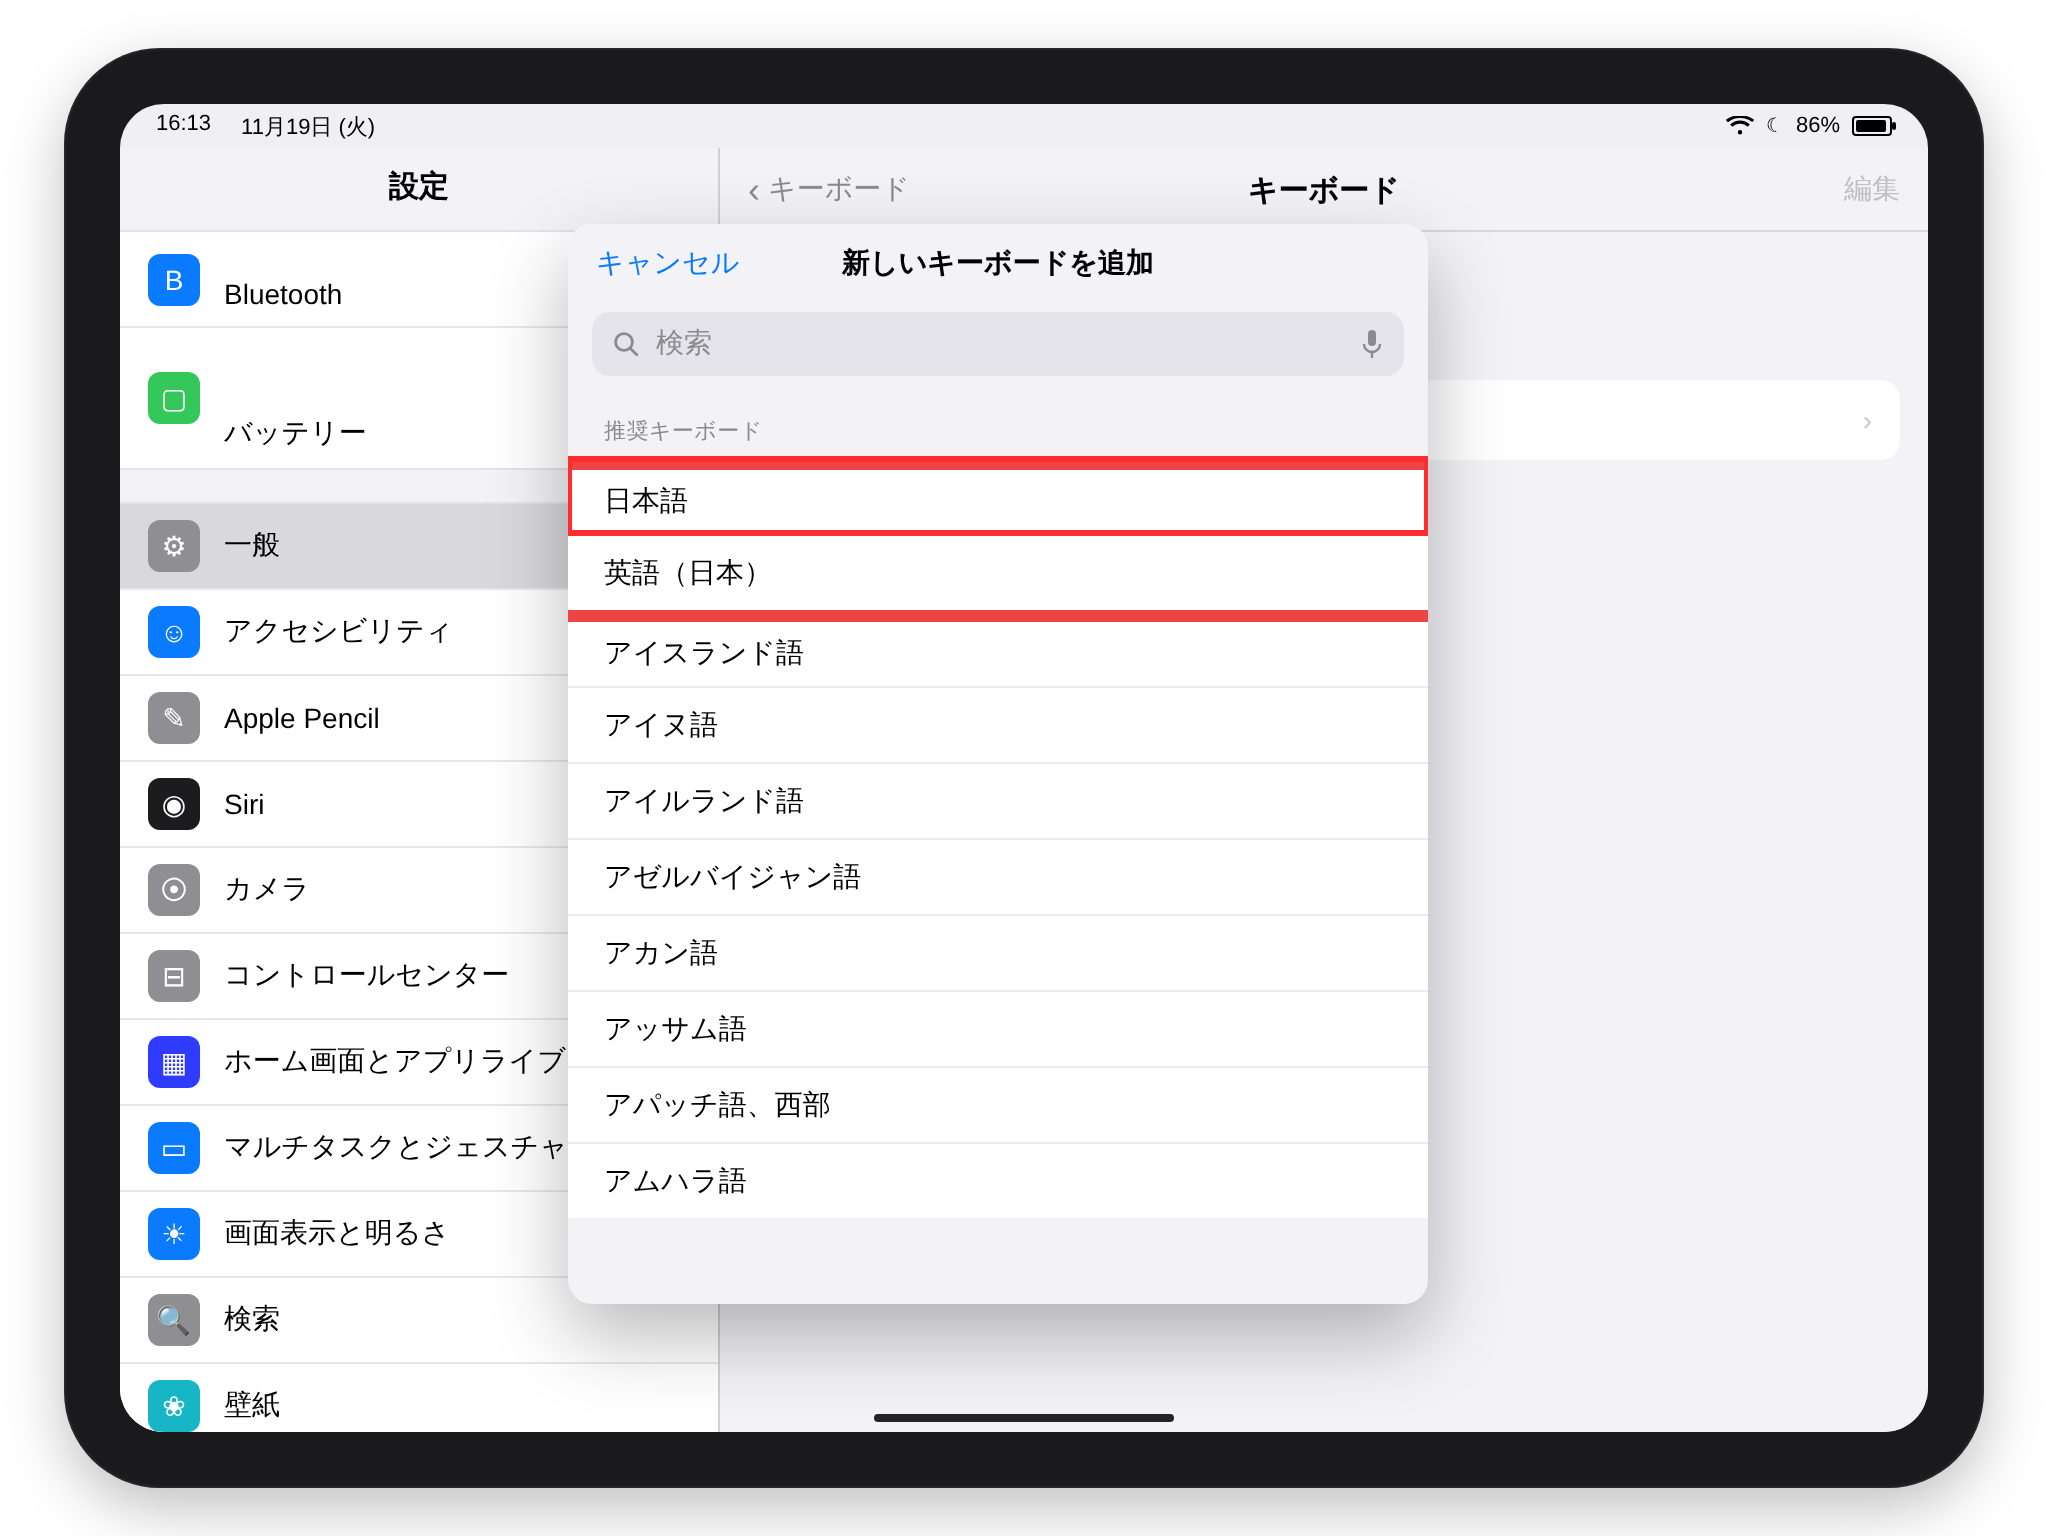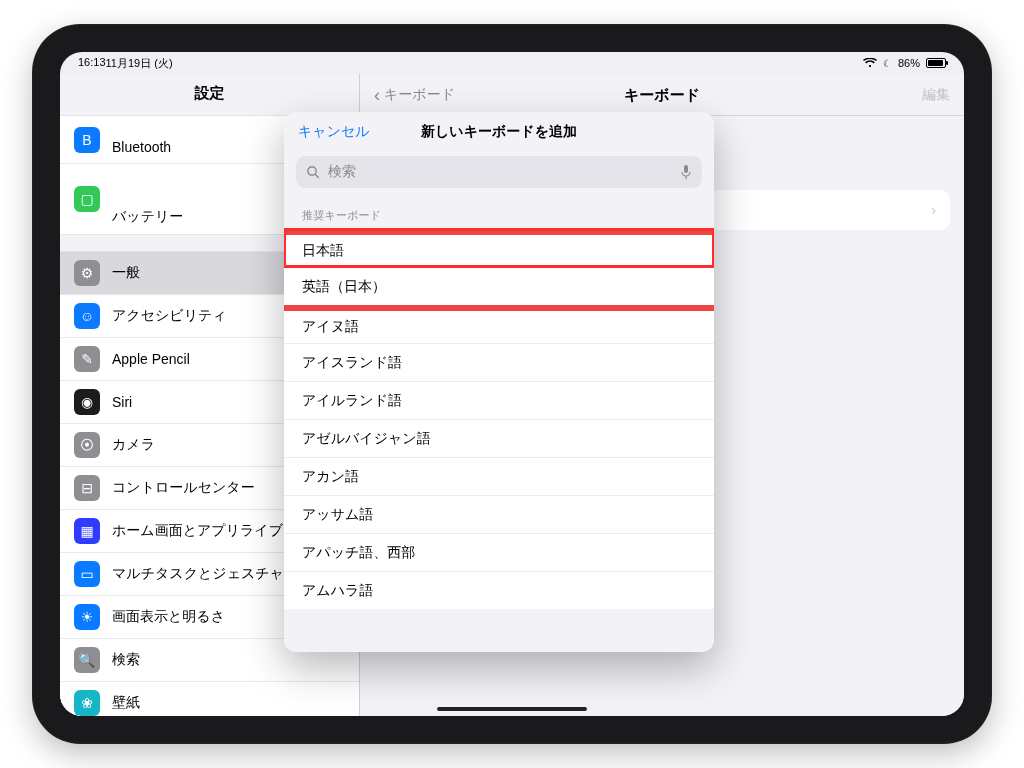--- a/index.html
+++ b/index.html
@@ -12,21 +12,21 @@
   }
   .ipad-screen {
     width: 100%; height: 100%; background: #efeff4; border-radius: 22px; overflow: hidden; position: relative;
   }
   
   .status-bar {
     position: absolute; top: 0; left: 0; right: 0; height: 22px;
     display: flex; align-items: center; justify-content: space-between;
     padding: 0 18px; font-size: 11px; color: #000; z-index: 2;
   }
-  .status-left { display: flex; gap: 0; }
+  .status-left { display: flex; gap: 15px; }
   .status-right { display: flex; align-items: center; gap: 6px; }
   .battery {
     width: 20px; height: 10px; border: 1px solid #000; border-radius: 2px; position: relative;
   }
   .battery::after { content: ""; position: absolute; right: -3px; top: 2px; width: 2px; height: 4px; background: #000; border-radius: 1px; }
   .battery .fill { position: absolute; left: 1px; top: 1px; bottom: 1px; width: 85%; background: #000; border-radius: 1px; }
 
   
   .split { position: absolute; top: 22px; left: 0; right: 0; bottom: 0; display: flex; }
   .sidebar { width: 300px; background: #f2f2f7; border-right: 1px solid #d0d0d5; display: flex; flex-direction: column; }
@@ -220,22 +220,22 @@
               </svg>
           </span>
         </div>
         <div class="sheet-scroll" id="sheet-scroll">
             <div class="section-label">推奨キーボード</div>
             <div class="sheet-group">
               <div class="sheet-item highlight">日本語</div>
               <div class="sheet-item">英語（日本）</div>
             </div>
             <div class="sheet-group">
+              <div class="sheet-item">アイスランド語</div>
               <div class="sheet-item">アイヌ語</div>
-              <div class="sheet-item">アイスランド語</div>
               <div class="sheet-item">アイルランド語</div>
               <div class="sheet-item">アゼルバイジャン語</div>
               <div class="sheet-item">アカン語</div>
               <div class="sheet-item">アッサム語</div>
               <div class="sheet-item">アパッチ語、西部</div>
               <div class="sheet-item">アムハラ語</div>
             </div>
           </div>
       </div>
 

